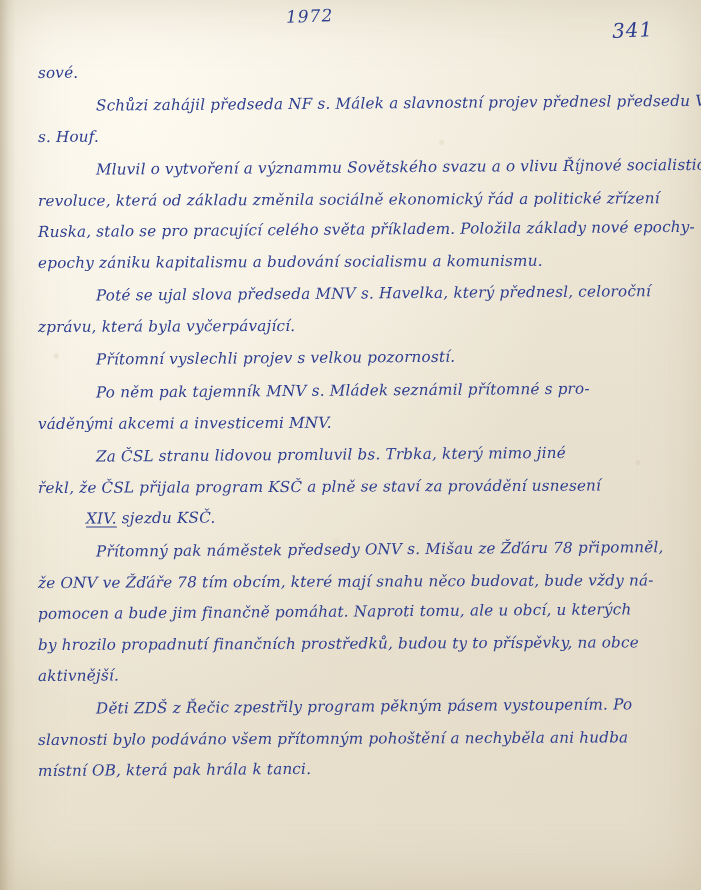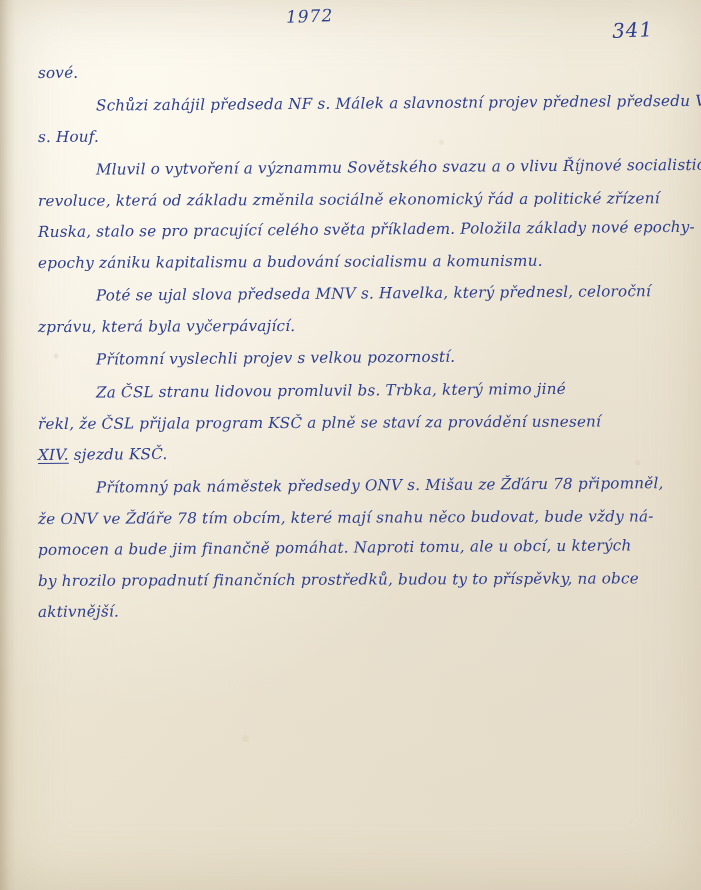--- a/index.html
+++ b/index.html
@@ -97,20 +97,21 @@
 
   .indent { padding-left: 58px; }
 
   
   .line:nth-child(odd)  { transform: rotate(-0.45deg); }
   .line:nth-child(even) { transform: rotate(-0.25deg); }
 
   .underline {
     text-decoration: underline;
     text-underline-offset: 3px;
+    margin-left: 48px;
   }
 
   #ruled-overlay {
     position: absolute;
     inset: 0;
     pointer-events: none;
   }
 </style>
 </head>
 <body>
@@ -135,27 +136,36 @@
         <span class="line">epochy zániku kapitalismu a budování socialismu a komunismu.</span>
       </div>
       <div class="para">
         <span class="line indent">Poté se ujal slova předseda MNV s. Havelka, který přednesl, celoroční</span>
         <span class="line">zprávu, která byla vyčerpávající.</span>
       </div>
       <div class="para">
         <span class="line indent">Přítomní vyslechli projev s velkou pozorností.</span>
       </div>
       <div class="para">
+        <span class="line indent">Po něm pak tajemník MNV s. Mládek seznámil přítomné s pro-</span>
+        <span class="line">váděnými akcemi a investicemi MNV.</span>
+      </div>
+      <div class="para">
         <span class="line indent">Za ČSL stranu lidovou promluvil bs. Trbka, který mimo jiné</span>
         <span class="line">řekl, že ČSL přijala program KSČ a plně se staví za provádění usnesení</span>
         <span class="line"><span class="underline">XIV.</span> sjezdu KSČ.</span>
       </div>
       <div class="para">
         <span class="line indent">Přítomný pak náměstek předsedy ONV s. Mišau ze Žďáru 78 připomněl,</span>
         <span class="line">že ONV ve Žďáře 78 tím obcím, které mají snahu něco budovat, bude vždy ná-</span>
         <span class="line">pomocen a bude jim finančně pomáhat. Naproti tomu, ale u obcí, u kterých</span>
         <span class="line">by hrozilo propadnutí finančních prostředků, budou ty to příspěvky, na obce</span>
         <span class="line">aktivnější.</span>
       </div>
+      <div class="para">
+        <span class="line indent">Děti ZDŠ z Řečic zpestřily program pěkným pásem vystoupením. Po</span>
+        <span class="line">slavnosti bylo podáváno všem přítomným pohoštění a nechyběla ani hudba</span>
+        <span class="line">místní OB, která pak hrála k tanci.</span>
+      </div>
     </div>
 
   <div id="ruled-overlay"></div>
 </div>
 
 </body></html>

